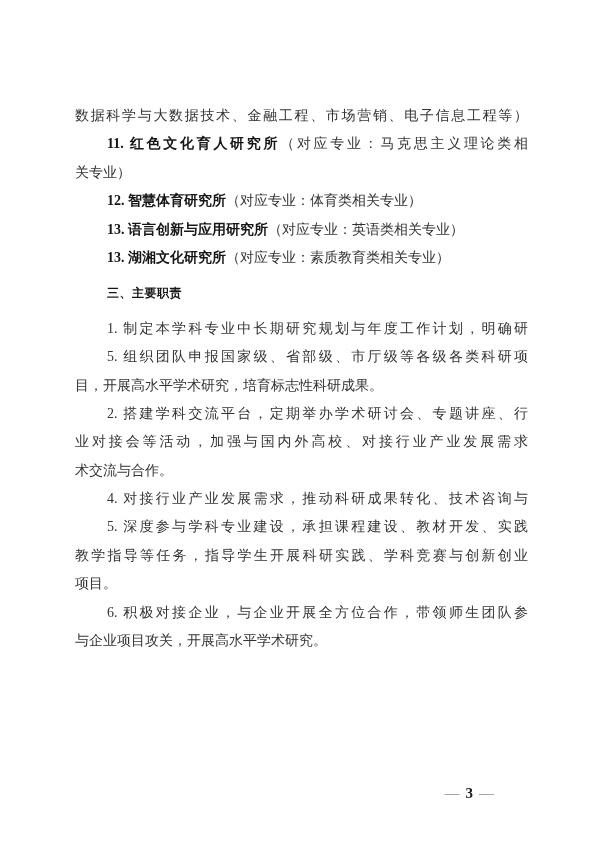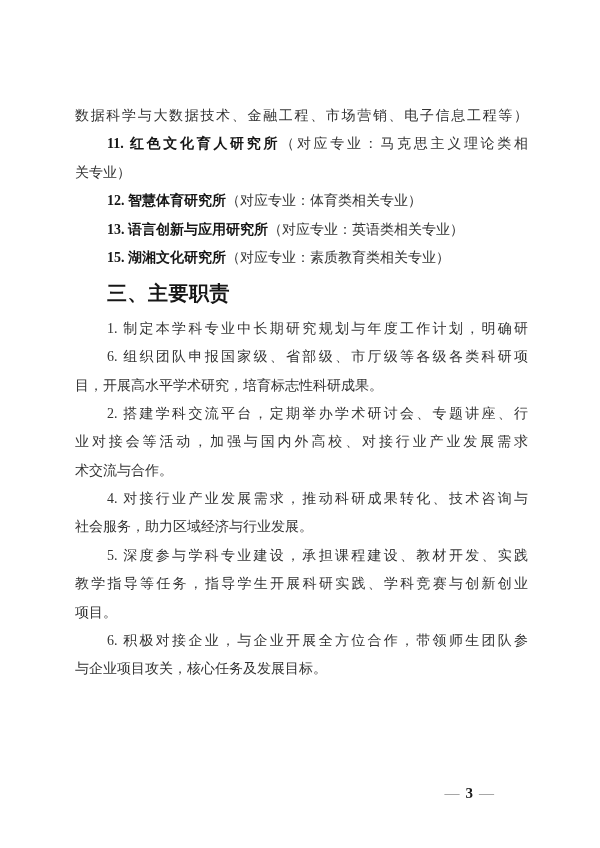--- a/index.html
+++ b/index.html
@@ -34,21 +34,21 @@
     text-align: justify;
     text-align-last: justify;
     text-justify: inter-character;
   }
   .line.indent {
     text-indent: 32px;
   }
   .line.heading {
     font-family: "Liberation Sans", "DejaVu Sans", sans-serif;
     font-weight: bold;
-    font-size: 20px;
+    font-size: 12px;
     color: #111111;
     margin-top: 7px;
     margin-bottom: 7px;
     letter-spacing: 0.5px;
   }
   .run { color: inherit; }
   .run.bold {
     font-weight: bold;
     color: #161616;
   }
@@ -75,33 +75,32 @@
 </head>
 <body>
 
 <div class="page">
   <div class="content" id="doc-body">
       <div class="line fill"><span class="run">数据科学与大数据技术、金融工程、市场营销、电子信息工程等）</span></div>
       <div class="line indent fill"><span class="run bold">11. 红色文化育人研究所</span><span class="run">（对应专业：马克思主义理论类相</span></div>
       <div class="line"><span class="run">关专业）</span></div>
       <div class="line indent"><span class="run bold">12. 智慧体育研究所</span><span class="run">（对应专业：体育类相关专业）</span></div>
       <div class="line indent"><span class="run bold">13. 语言创新与应用研究所</span><span class="run">（对应专业：英语类相关专业）</span></div>
-      <div class="line indent"><span class="run bold">15. 湖湘文化研究所</span><span class="run">（对应专业：素质教育类相关专业）</span></div>
+      <div class="line indent"><span class="run bold">13. 湖湘文化研究所</span><span class="run">（对应专业：素质教育类相关专业）</span></div>
       <div class="line heading indent"><span class="run bold">三、主要职责</span></div>
       <div class="line indent fill"><span class="run">1. 制定本学科专业中长期研究规划与年度工作计划，明确研</span></div>
-      <div class="line indent fill"><span class="run">6. 组织团队申报国家级、省部级、市厅级等各级各类科研项</span></div>
+      <div class="line indent fill"><span class="run">5. 组织团队申报国家级、省部级、市厅级等各级各类科研项</span></div>
       <div class="line"><span class="run">目，开展高水平学术研究，培育标志性科研成果。</span></div>
       <div class="line indent fill"><span class="run">2. 搭建学科交流平台，定期举办学术研讨会、专题讲座、行</span></div>
       <div class="line fill"><span class="run">业对接会等活动，加强与国内外高校、对接行业产业发展需求</span></div>
       <div class="line"><span class="run">术交流与合作。</span></div>
       <div class="line indent fill"><span class="run">4. 对接行业产业发展需求，推动科研成果转化、技术咨询与</span></div>
-      <div class="line"><span class="run">社会服务，助力区域经济与行业发展。</span></div>
       <div class="line indent fill"><span class="run">5. 深度参与学科专业建设，承担课程建设、教材开发、实践</span></div>
       <div class="line fill"><span class="run">教学指导等任务，指导学生开展科研实践、学科竞赛与创新创业</span></div>
       <div class="line"><span class="run">项目。</span></div>
       <div class="line indent fill"><span class="run">6. 积极对接企业，与企业开展全方位合作，带领师生团队参</span></div>
-      <div class="line"><span class="run">与企业项目攻关，核心任务及发展目标。</span></div>
+      <div class="line"><span class="run">与企业项目攻关，开展高水平学术研究。</span></div>
     </div>
 
   <div class="footer">
     <span class="dash">—</span><span class="num">3</span><span class="dash">—</span>
   </div>
 </div>
 
 </body></html>

